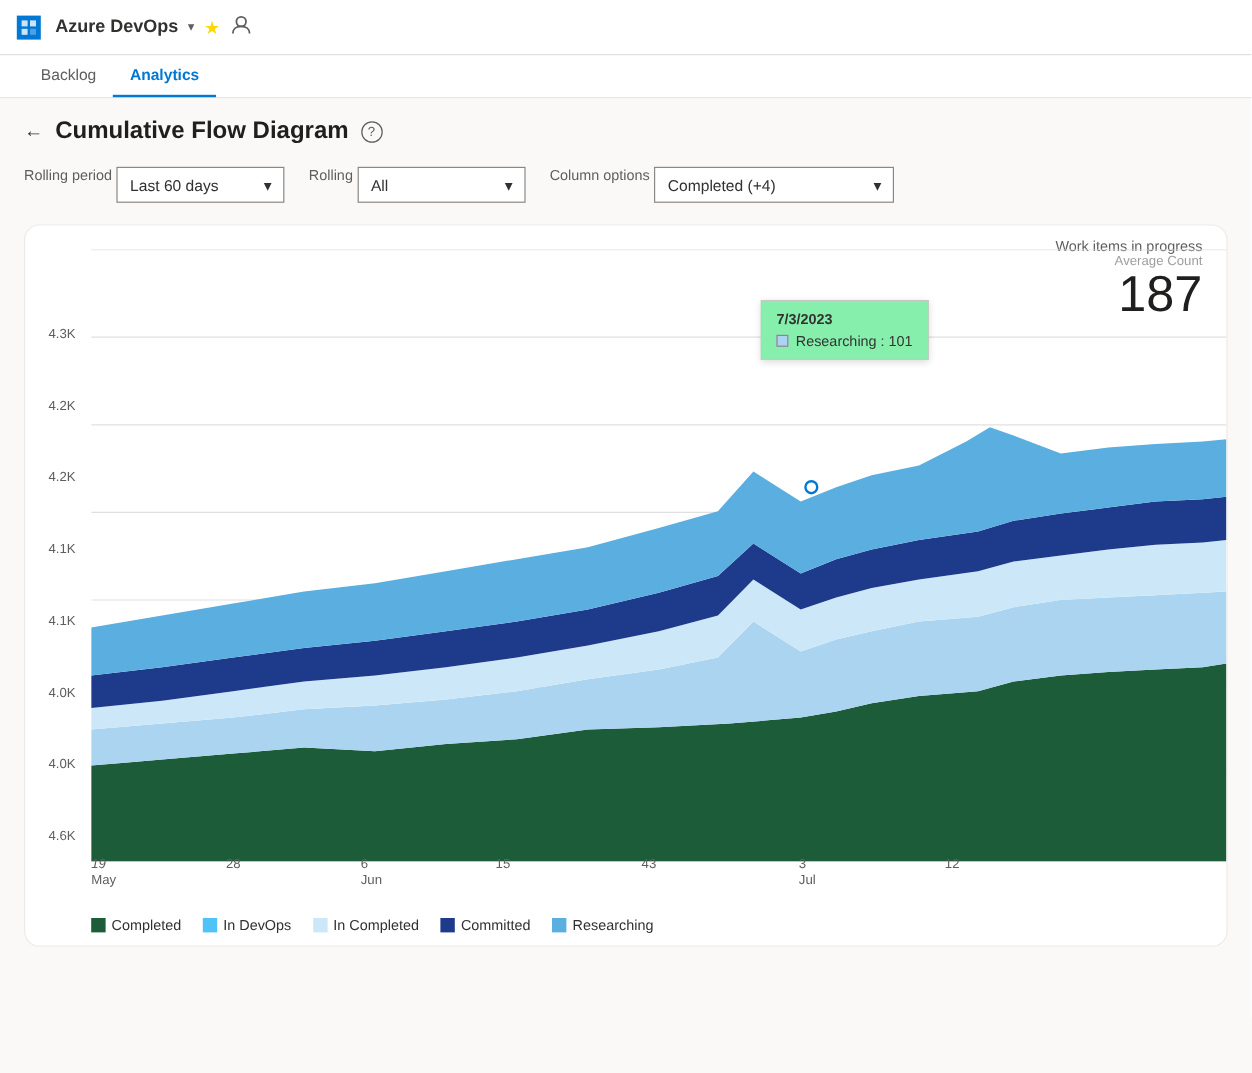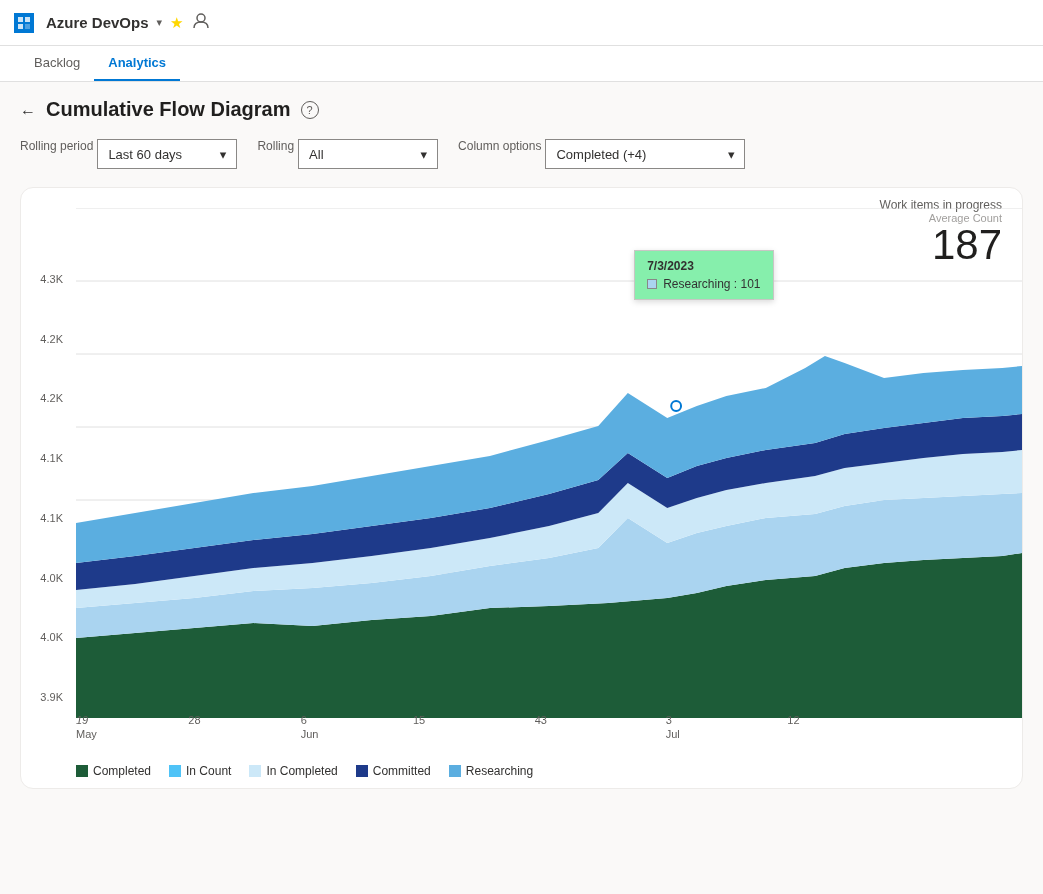--- a/index.html
+++ b/index.html
@@ -133,21 +133,21 @@
     </div>
 
     <div class="y-axis" style="top:40px; bottom:85px;margin-top:45px;">
       <span class="y-label">4.3K</span>
       <span class="y-label">4.2K</span>
       <span class="y-label">4.2K</span>
       <span class="y-label">4.1K</span>
       <span class="y-label">4.1K</span>
       <span class="y-label">4.0K</span>
       <span class="y-label">4.0K</span>
-      <span class="y-label">3.9K</span>
+      <span class="y-label">4.6K</span>
     </div>
 
     <div class="chart-svg-wrapper" style="margin-top: 10px;">
       <svg width="100%" height="510" viewBox="0 0 960 510" preserveAspectRatio="none" xmlns="http://www.w3.org/2000/svg">
 
         <line x1="0" y1="0" x2="960" y2="0" stroke="#e0e0e0" stroke-width="1"></line>
         <line x1="0" y1="73" x2="960" y2="73" stroke="#e0e0e0" stroke-width="1"></line>
         <line x1="0" y1="146" x2="960" y2="146" stroke="#e0e0e0" stroke-width="1"></line>
         <line x1="0" y1="219" x2="960" y2="219" stroke="#e0e0e0" stroke-width="1"></line>
         <line x1="0" y1="292" x2="960" y2="292" stroke="#e0e0e0" stroke-width="1"></line>
@@ -220,21 +220,21 @@
       <span class="x-tick" style="left: 76%;">12</span>
     </div>
 
     <div class="legend" style="position: absolute; bottom: 6px; left: 0; right: 0;">
       <div class="legend-item">
         <span class="legend-color" style="background: #1d5c38;"></span>
         <span>Completed</span>
       </div>
       <div class="legend-item">
         <span class="legend-color" style="background: #4fc3f7;"></span>
-        <span>In Count</span>
+        <span>In DevOps</span>
       </div>
       <div class="legend-item">
         <span class="legend-color" style="background: #cce8f8;"></span>
         <span>In Completed</span>
       </div>
       <div class="legend-item">
         <span class="legend-color" style="background: #1e3a8a;"></span>
         <span>Committed</span>
       </div>
       <div class="legend-item">

